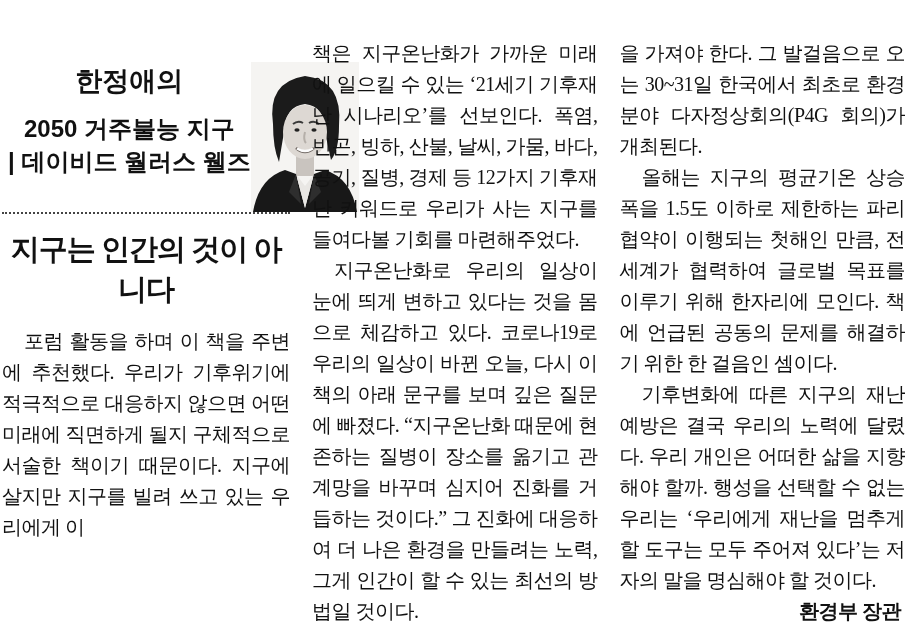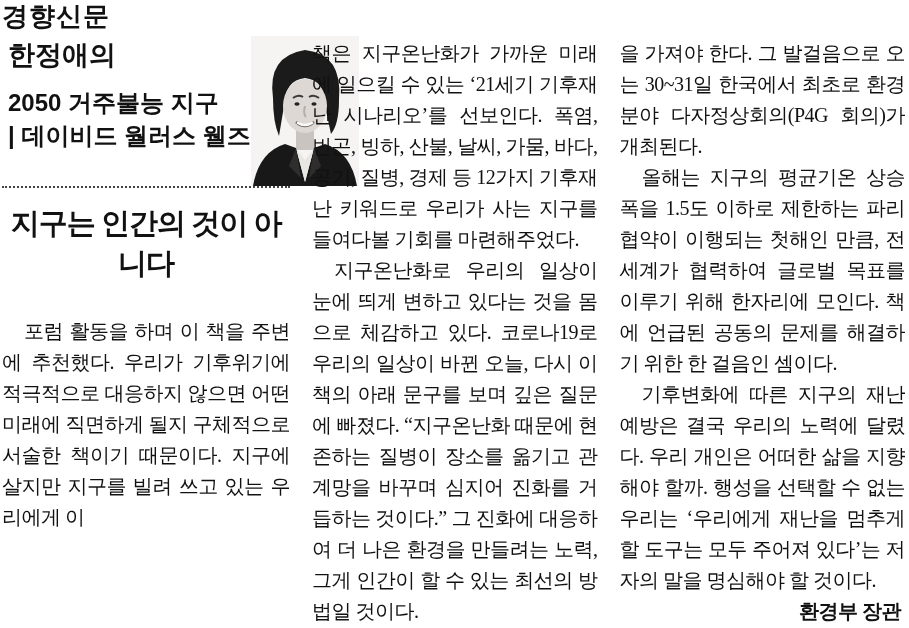--- a/index.html
+++ b/index.html
@@ -24,40 +24,41 @@
   }
 
   
   .cols { display: flex; gap: 22px; }
   .col { width: 288px; box-sizing: border-box; }
   .col-2, .col-3 { padding-top: 2px; }
 
   
   .feature-head {
     display: flex; justify-content: space-between;
-    height: 150px; margin-top: 0;
+    height: 150px; margin-top: 26px;
     border-bottom: 2px dotted #444;
     box-sizing: content-box;
+    text-align: center;
   }
   .feature-titles { padding-top: 2px; padding-left: 6px; white-space: nowrap; }
   .series-title {
     font-family: "Liberation Sans", "DejaVu Sans", sans-serif;
     font-weight: 800; font-size: 27px; line-height: 1.32;
   }
   .book-info {
     font-family: "Liberation Sans", "DejaVu Sans", sans-serif;
     font-weight: 600; font-size: 24px; line-height: 1.4; margin-top: 12px;
   }
   .portrait { width: 108px; height: 150px; flex: 0 0 auto; }
 
   
   .headline {
     text-align: center;
     font-weight: 700; font-size: 29px;
-    margin: 16px 0 32px 0;
+    margin: 16px 0 16px 0;
     letter-spacing: -1px;
   }
 
   
   .body-text p {
     margin: 0;
     font-size: 20px; line-height: 31px;
     text-align: justify;
     text-indent: 1.1em;
     letter-spacing: -0.5px;
@@ -71,21 +72,20 @@
     padding-right: 4px;
     letter-spacing: -0.5px;
   }
 </style>
 </head>
 <body>
 
 <div class="page">
 
   <div class="masthead">
-    <div class="logo">경향신문</div>
   </div>
 
   <div class="cols">
 
     <div class="col col-1">
 
       <div class="feature-head">
         <div class="feature-titles">
           <div class="series-title">
             <div>한정애의</div>

